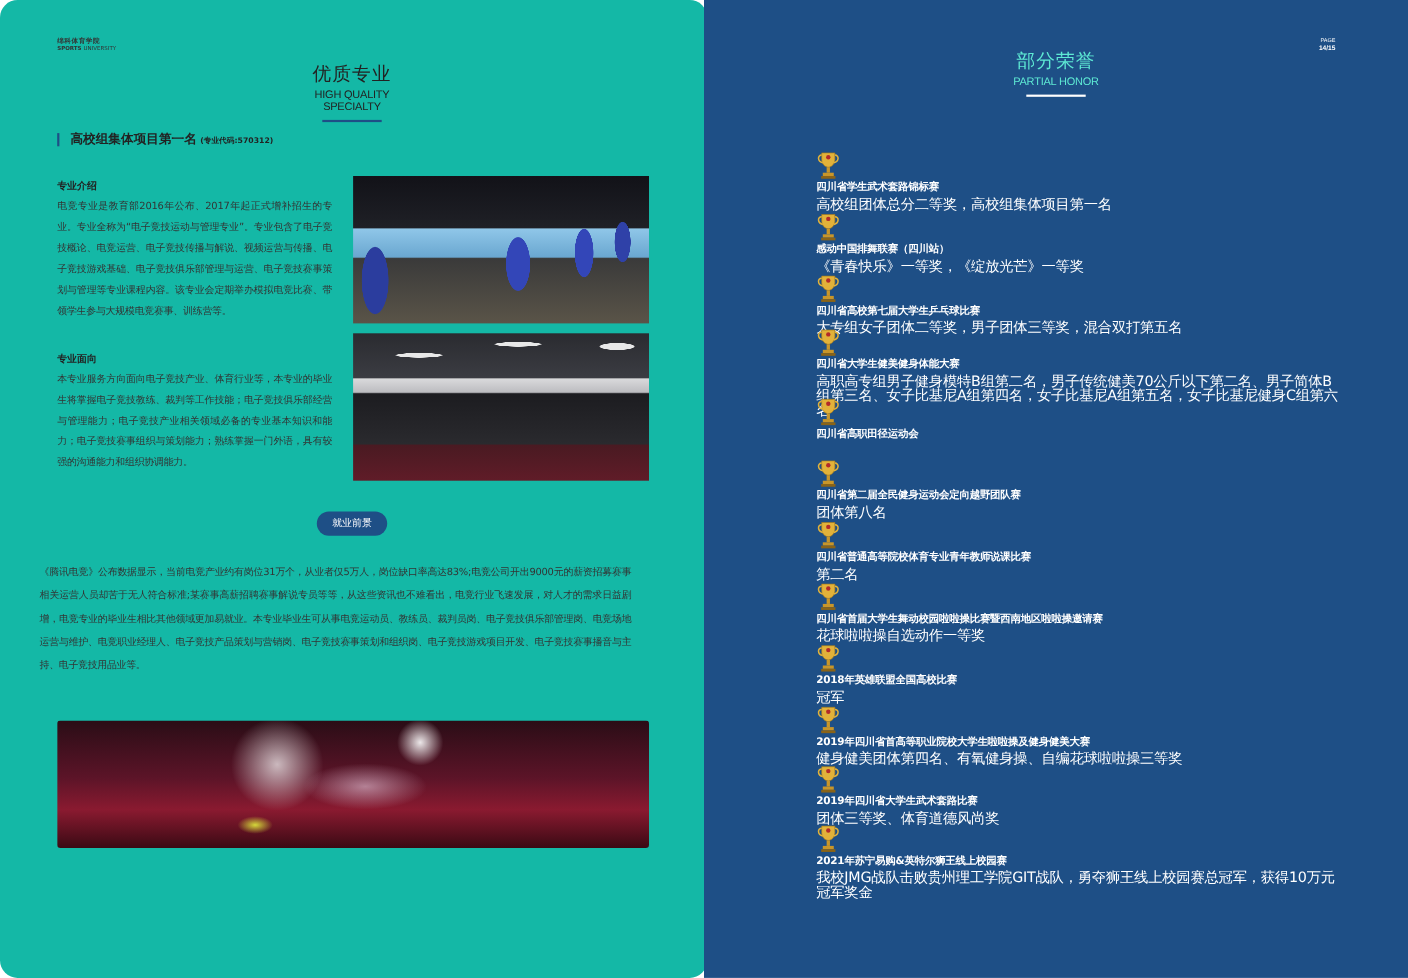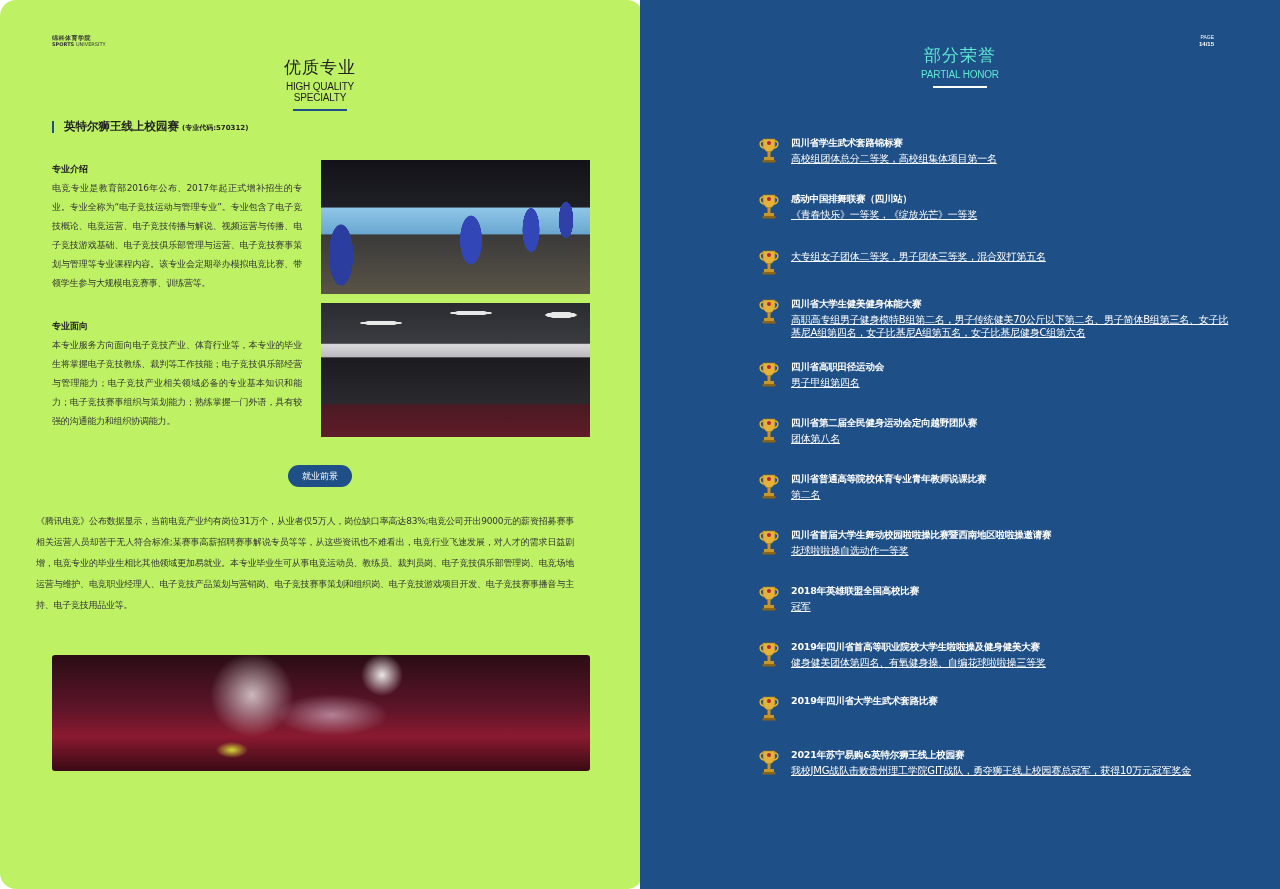--- a/index.html
+++ b/index.html
@@ -1,19 +1,19 @@
 <!DOCTYPE html>
 <html><head>
 <meta charset="utf-8">
 <style>
   * { margin:0; padding:0; box-sizing:border-box; }
   html, body { width:1280px; height:889px; overflow:hidden; background:#ffffff; }
   body { font-family: "DejaVu Sans", "Liberation Sans", sans-serif; color:#333; position:relative; }
 
-  .left { position:absolute; left:0; top:0; width:643px; height:889px; background:#bef264;border-radius:16px; }
+  .left { position:absolute; left:0; top:0; width:643px; height:889px; background:#14b8a6;border-radius:16px; }
   .right { position:absolute; left:640px; top:0; width:640px; height:889px; background:#1e4f86; color:#fff; }
 
   .logo { position:absolute; left:52px; top:35px; line-height:1; }
   .logo .cn { font-size:6px; font-weight:bold; color:#333; letter-spacing:0.5px; }
   .logo .en { font-size:5px; font-weight:bold; color:#333; margin-top:1px; }
   .logo .en span { font-weight:normal; }
 
   .sec-title { position:absolute; text-align:center; }
   .sec-title .cn { font-size:17px; letter-spacing:1px; }
   .sec-title .en { font-family:"Liberation Sans", sans-serif; font-size:10px; margin-top:2px; letter-spacing:-0.2px; }
@@ -60,45 +60,45 @@
       radial-gradient(circle 60px at 200px 40px, rgba(255,255,255,0.7), transparent 70%),
       radial-gradient(circle 30px at 330px 20px, rgba(255,255,255,0.9), transparent 70%),
       radial-gradient(ellipse 80px 30px at 280px 60px, rgba(230,200,220,0.6), transparent 70%),
       radial-gradient(ellipse 20px 10px at 180px 95px, #d4d83a, transparent 80%),
       linear-gradient(180deg, #2a0d16 0%, #5c1428 45%, #8a1a30 70%, #3a0a14 100%);
   }
 
   .page-num { position:absolute; right:66px; top:34px; text-align:right; font-size:5px; line-height:1.3; font-family:"Liberation Sans", sans-serif; }
 
   .honors { position:absolute; left:742px; top:0; }
-  .honor { position:absolute; left:16px; width:480px; display:flex; }
+  .honor { position:absolute; left:0; width:480px; display:flex;flex-direction:column; }
   .trophy { width:22px; height:28px; margin-right:11px; flex:none; position:relative; }
   .trophy svg { width:22px; height:28px; }
   .honor .txt { flex:1; }
   .honor .t { font-size:9.5px; font-weight:bold; color:#fff; line-height:14px; letter-spacing:-0.2px; }
-  .honor .d { font-size:10px; color:#fff; line-height:13px; margin-top:2px; letter-spacing:-0.2px;text-decoration:underline; }
+  .honor .d { font-size:13px; color:#fff; line-height:13px; margin-top:2px; letter-spacing:-0.2px; }
 </style>
 </head>
 <body>
 
 <div class="left">
   <div class="logo">
     <div class="cn">绵科体育学院</div>
     <div class="en"><b>SPORTS</b> <span>UNIVERSITY</span></div>
   </div>
 
   <div class="sec-title">
     <div class="cn">优质专业</div>
     <div class="en">HIGH QUALITY SPECIALTY</div>
     <div class="bar"></div>
   </div>
 
   <div class="major-head">
     <div class="vbar"></div>
-    <span class="name">英特尔狮王线上校园赛</span>
+    <span class="name">高校组集体项目第一名</span>
     <span class="code">(专业代码:570312)</span>
   </div>
 
   <div class="block intro">
     <h3>专业介绍</h3>
     <p>电竞专业是教育部2016年公布、2017年起正式增补招生的专业。专业全称为“电子竞技运动与管理专业”。专业包含了电子竞技概论、电竞运营、电子竞技传播与解说、视频运营与传播、电子竞技游戏基础、电子竞技俱乐部管理与运营、电子竞技赛事策划与管理等专业课程内容。该专业会定期举办模拟电竞比赛、带领学生参与大规模电竞赛事、训练营等。</p>
   </div>
 
   <div class="block facing">
     <h3>专业面向</h3>
@@ -163,20 +163,21 @@
       <div class="trophy"><svg viewBox="0 0 22 28">
           <path d="M5 3 H17 V9 C17 13 14 16 11 16 C8 16 5 13 5 9 Z" fill="#e2b23a" stroke="#a5781a" stroke-width="0.6"></path>
           <path d="M5 5 C1 5 1 11 6 12" fill="none" stroke="#e2b23a" stroke-width="1.4"></path>
           <path d="M17 5 C21 5 21 11 16 12" fill="none" stroke="#e2b23a" stroke-width="1.4"></path>
           <rect x="9.5" y="16" width="3" height="5" fill="#c8962a"></rect>
           <rect x="6" y="21" width="10" height="3" fill="#c8962a"></rect>
           <rect x="4.5" y="24" width="13" height="2.5" fill="#8a6418"></rect>
           <circle cx="11" cy="7" r="2" fill="#b22a2a"></circle>
         </svg></div>
       <div class="txt">
+        <div class="t">四川省高校第七届大学生乒乓球比赛</div>
         <div class="d">大专组女子团体二等奖，男子团体三等奖，混合双打第五名</div>
       </div>
     </div>
     <div class="honor" style="top: 297px;">
       <div class="trophy"><svg viewBox="0 0 22 28">
           <path d="M5 3 H17 V9 C17 13 14 16 11 16 C8 16 5 13 5 9 Z" fill="#e2b23a" stroke="#a5781a" stroke-width="0.6"></path>
           <path d="M5 5 C1 5 1 11 6 12" fill="none" stroke="#e2b23a" stroke-width="1.4"></path>
           <path d="M17 5 C21 5 21 11 16 12" fill="none" stroke="#e2b23a" stroke-width="1.4"></path>
           <rect x="9.5" y="16" width="3" height="5" fill="#c8962a"></rect>
           <rect x="6" y="21" width="10" height="3" fill="#c8962a"></rect>
@@ -193,21 +194,20 @@
           <path d="M5 3 H17 V9 C17 13 14 16 11 16 C8 16 5 13 5 9 Z" fill="#e2b23a" stroke="#a5781a" stroke-width="0.6"></path>
           <path d="M5 5 C1 5 1 11 6 12" fill="none" stroke="#e2b23a" stroke-width="1.4"></path>
           <path d="M17 5 C21 5 21 11 16 12" fill="none" stroke="#e2b23a" stroke-width="1.4"></path>
           <rect x="9.5" y="16" width="3" height="5" fill="#c8962a"></rect>
           <rect x="6" y="21" width="10" height="3" fill="#c8962a"></rect>
           <rect x="4.5" y="24" width="13" height="2.5" fill="#8a6418"></rect>
           <circle cx="11" cy="7" r="2" fill="#b22a2a"></circle>
         </svg></div>
       <div class="txt">
         <div class="t">四川省高职田径运动会</div>
-        <div class="d">男子甲组第四名</div>
       </div>
     </div>
     <div class="honor" style="top: 416px;">
       <div class="trophy"><svg viewBox="0 0 22 28">
           <path d="M5 3 H17 V9 C17 13 14 16 11 16 C8 16 5 13 5 9 Z" fill="#e2b23a" stroke="#a5781a" stroke-width="0.6"></path>
           <path d="M5 5 C1 5 1 11 6 12" fill="none" stroke="#e2b23a" stroke-width="1.4"></path>
           <path d="M17 5 C21 5 21 11 16 12" fill="none" stroke="#e2b23a" stroke-width="1.4"></path>
           <rect x="9.5" y="16" width="3" height="5" fill="#c8962a"></rect>
           <rect x="6" y="21" width="10" height="3" fill="#c8962a"></rect>
           <rect x="4.5" y="24" width="13" height="2.5" fill="#8a6418"></rect>
@@ -283,20 +283,21 @@
           <path d="M5 3 H17 V9 C17 13 14 16 11 16 C8 16 5 13 5 9 Z" fill="#e2b23a" stroke="#a5781a" stroke-width="0.6"></path>
           <path d="M5 5 C1 5 1 11 6 12" fill="none" stroke="#e2b23a" stroke-width="1.4"></path>
           <path d="M17 5 C21 5 21 11 16 12" fill="none" stroke="#e2b23a" stroke-width="1.4"></path>
           <rect x="9.5" y="16" width="3" height="5" fill="#c8962a"></rect>
           <rect x="6" y="21" width="10" height="3" fill="#c8962a"></rect>
           <rect x="4.5" y="24" width="13" height="2.5" fill="#8a6418"></rect>
           <circle cx="11" cy="7" r="2" fill="#b22a2a"></circle>
         </svg></div>
       <div class="txt">
         <div class="t">2019年四川省大学生武术套路比赛</div>
+        <div class="d">团体三等奖、体育道德风尚奖</div>
       </div>
     </div>
     <div class="honor" style="top: 748px;">
       <div class="trophy"><svg viewBox="0 0 22 28">
           <path d="M5 3 H17 V9 C17 13 14 16 11 16 C8 16 5 13 5 9 Z" fill="#e2b23a" stroke="#a5781a" stroke-width="0.6"></path>
           <path d="M5 5 C1 5 1 11 6 12" fill="none" stroke="#e2b23a" stroke-width="1.4"></path>
           <path d="M17 5 C21 5 21 11 16 12" fill="none" stroke="#e2b23a" stroke-width="1.4"></path>
           <rect x="9.5" y="16" width="3" height="5" fill="#c8962a"></rect>
           <rect x="6" y="21" width="10" height="3" fill="#c8962a"></rect>
           <rect x="4.5" y="24" width="13" height="2.5" fill="#8a6418"></rect>

